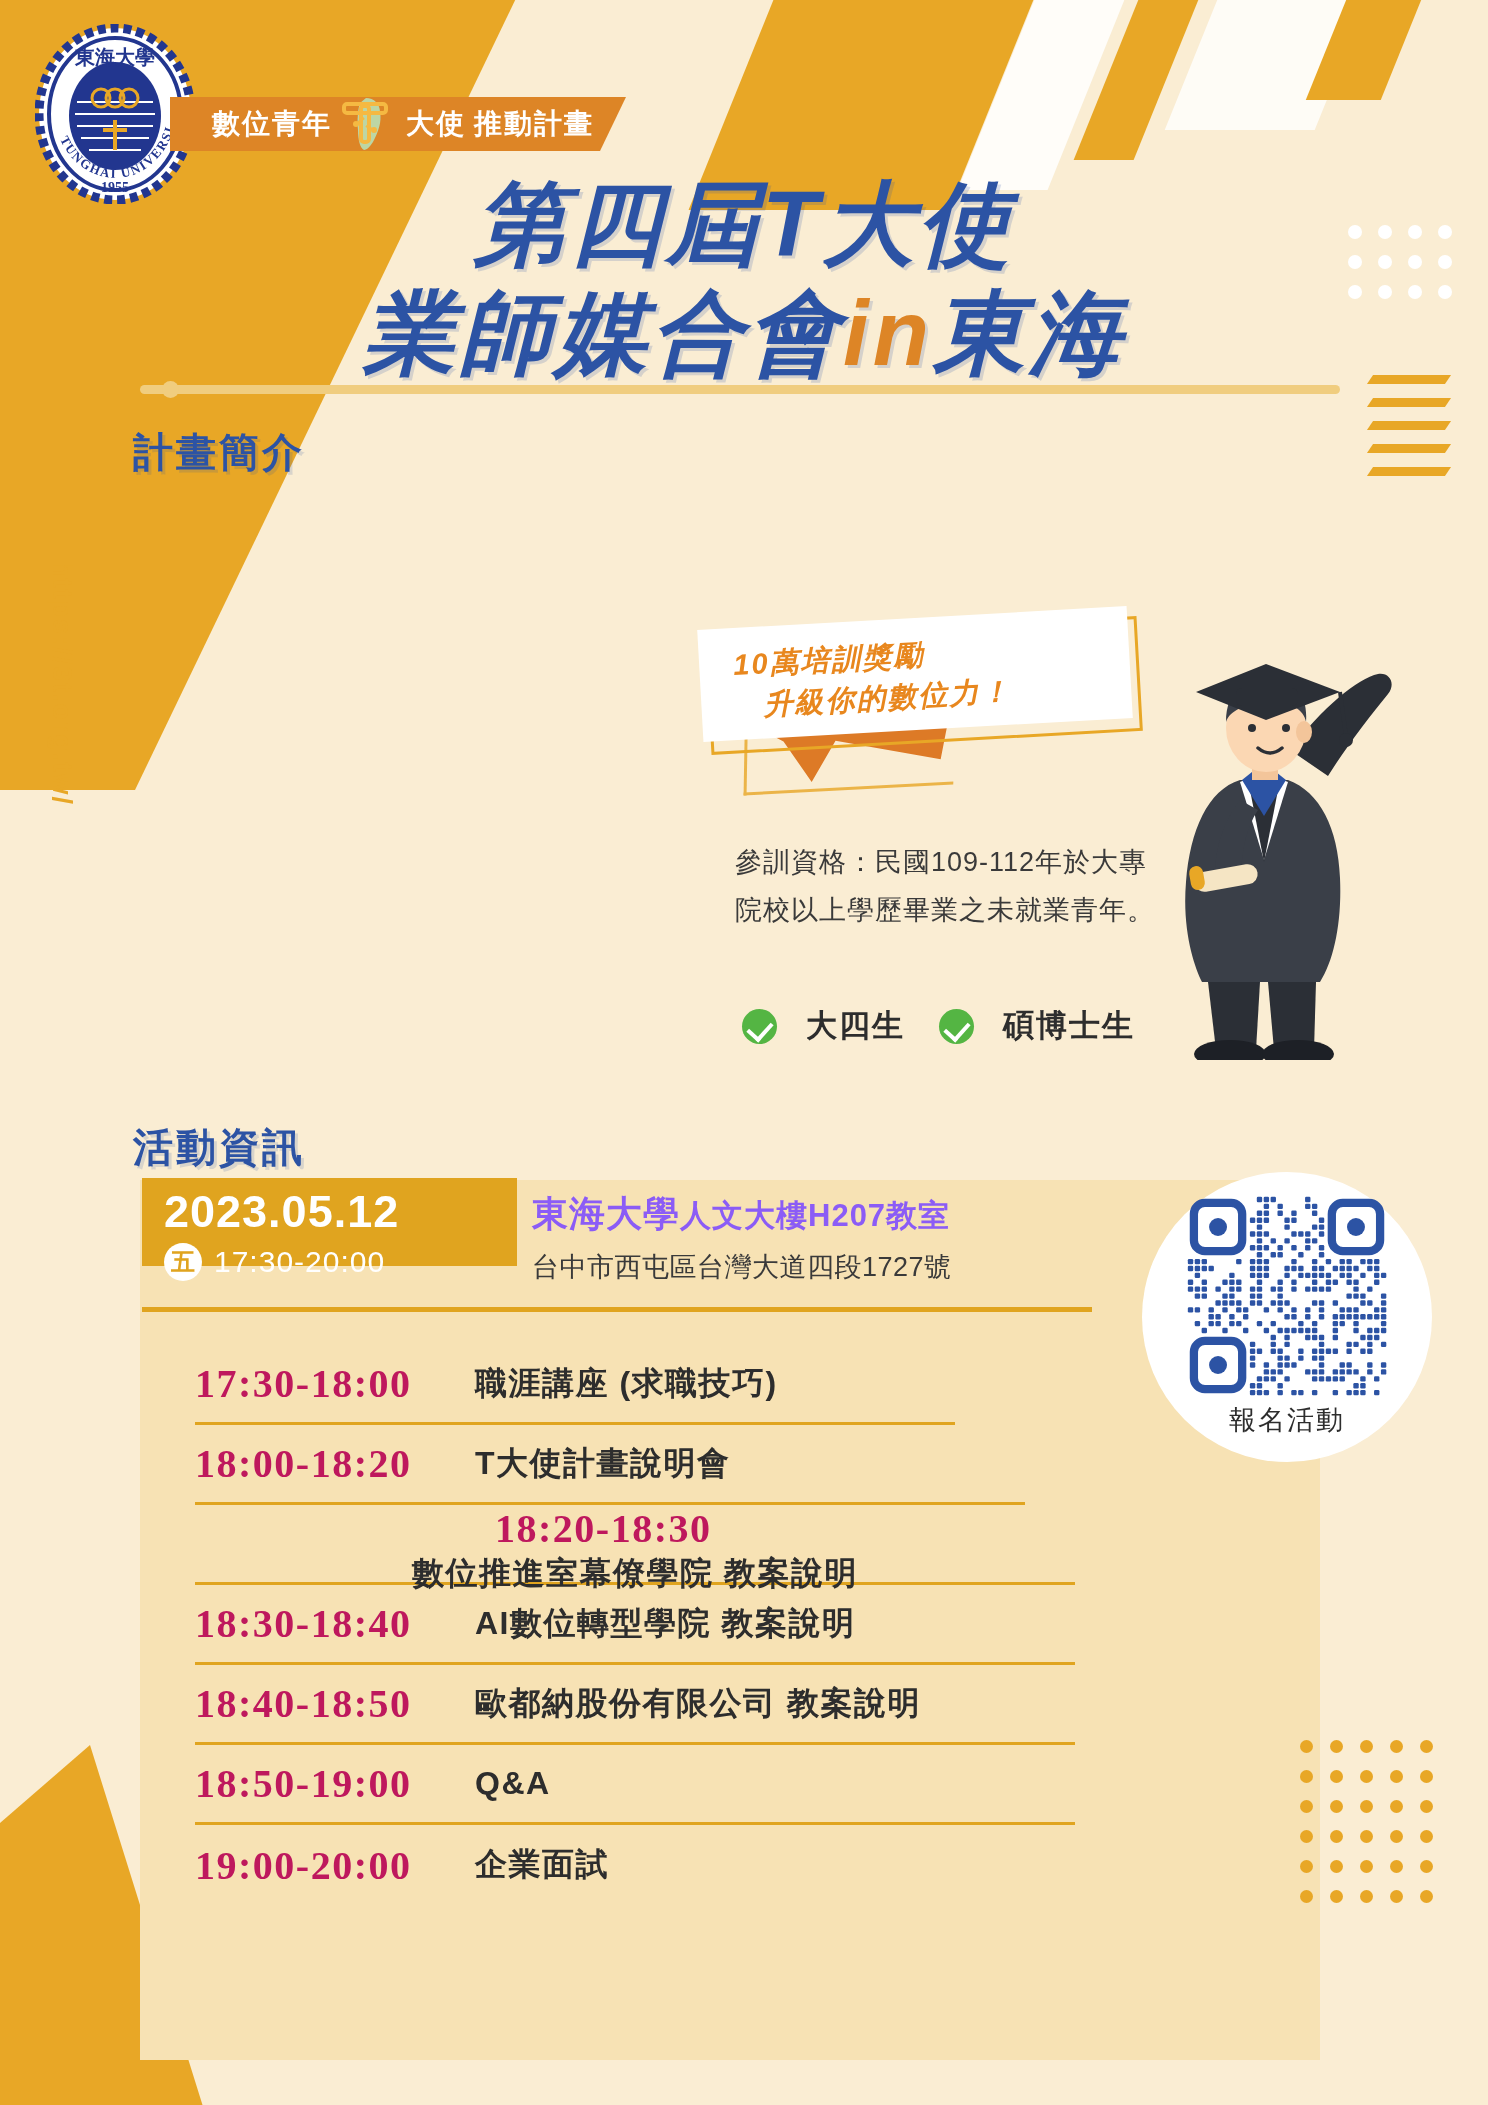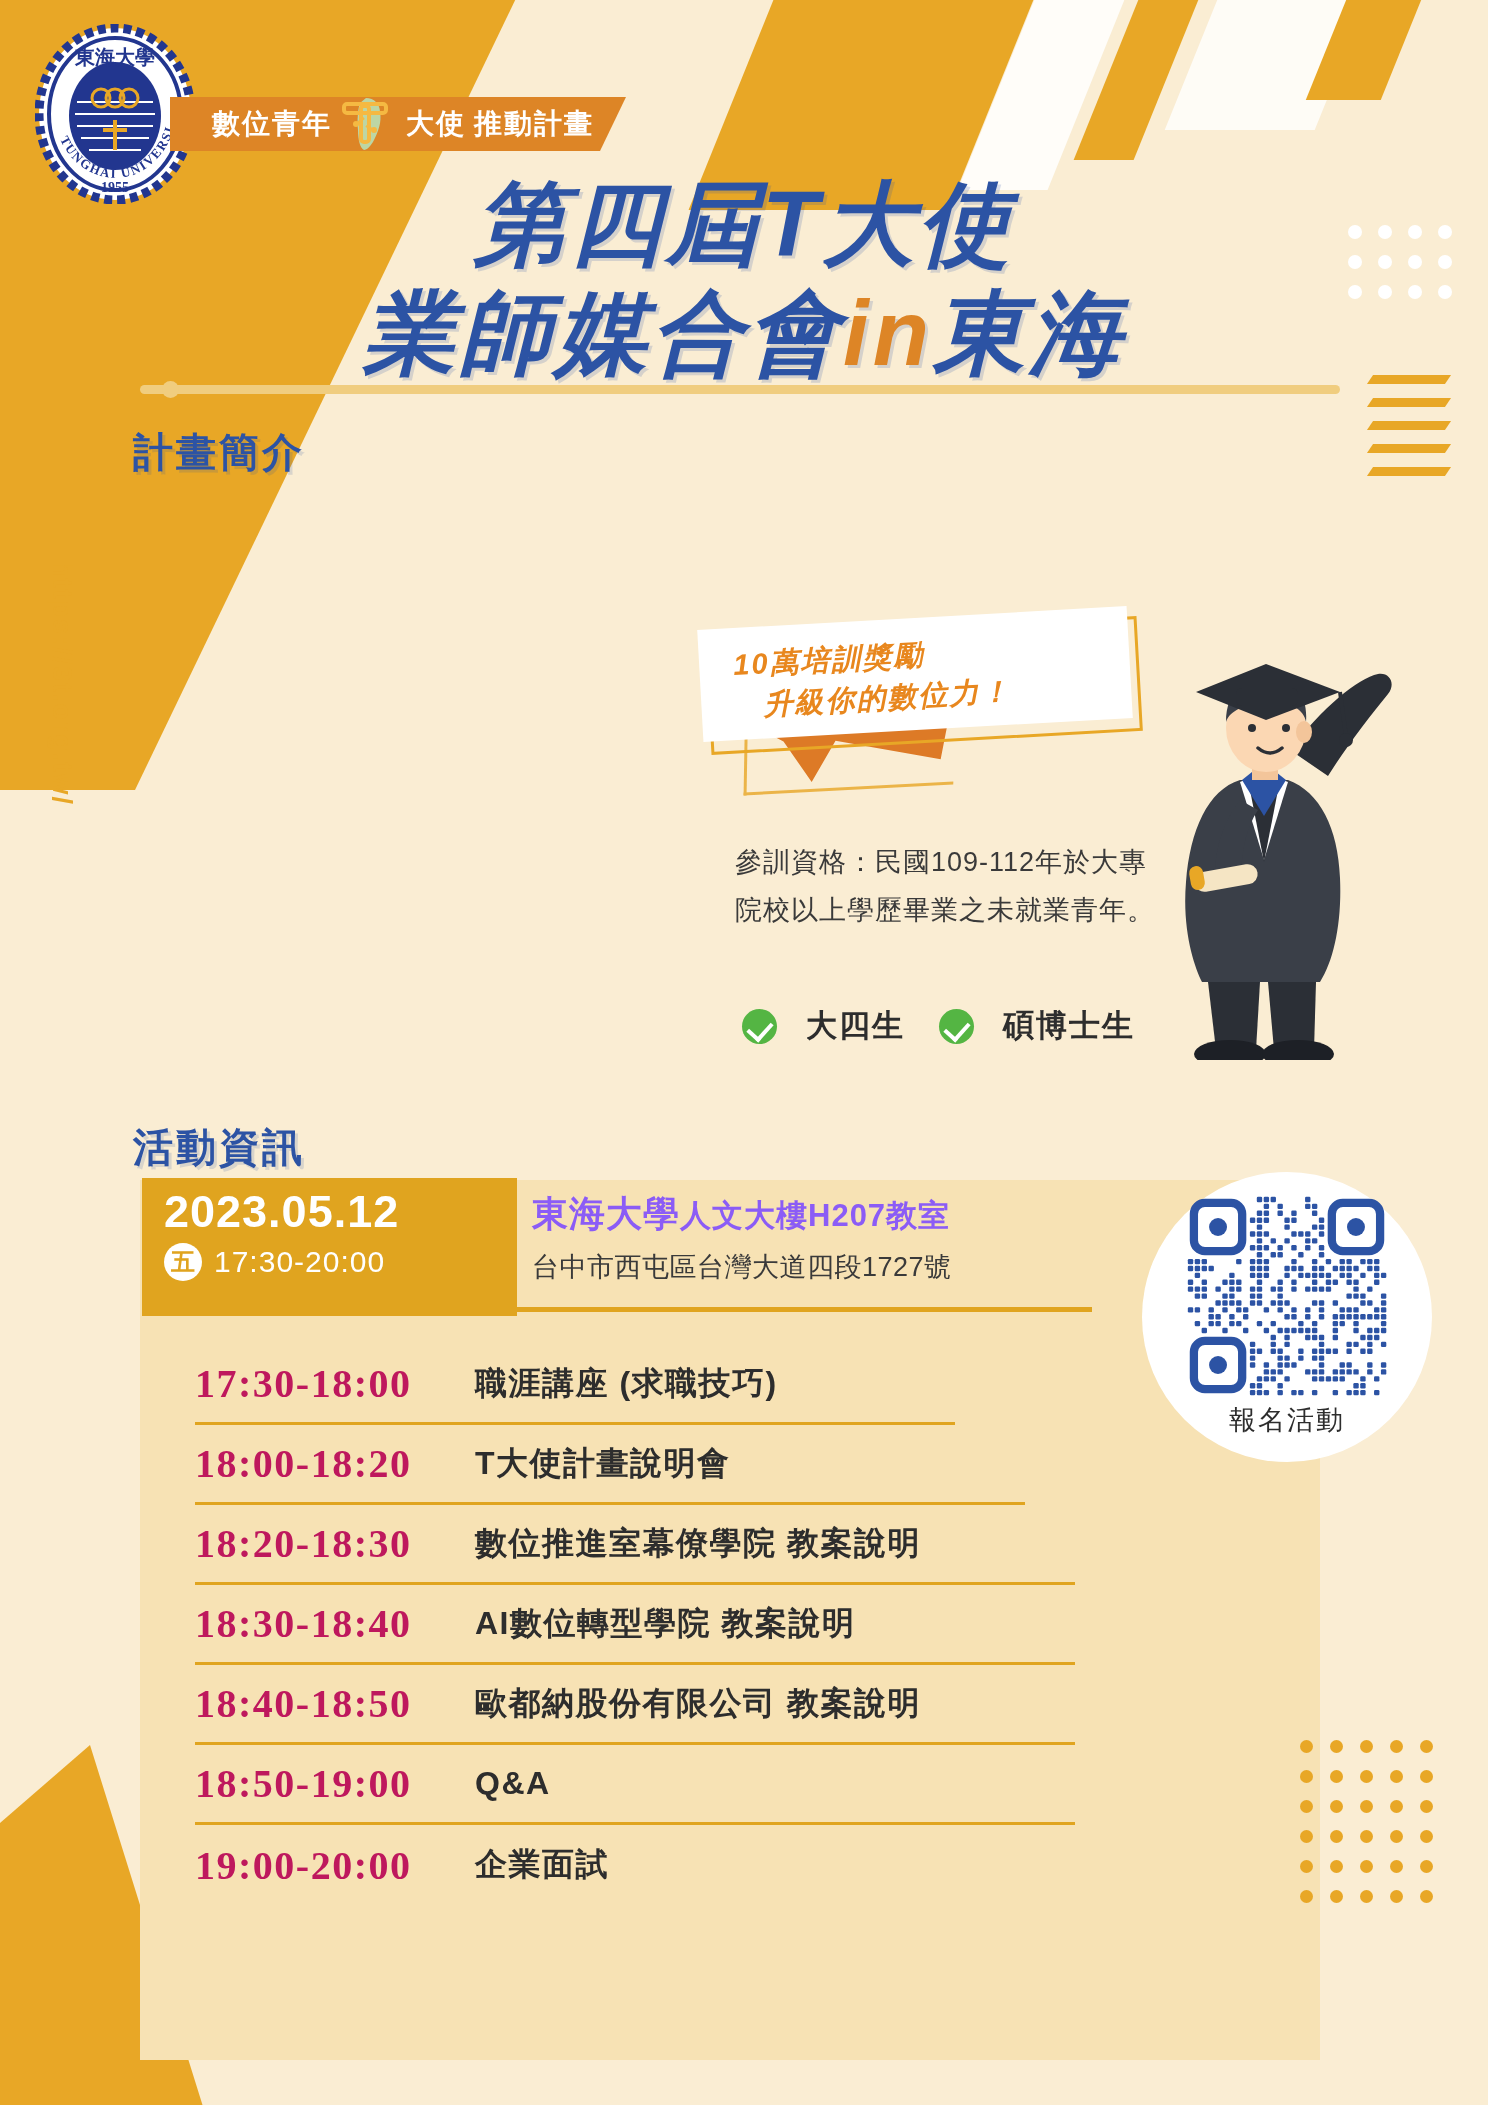--- a/index.html
+++ b/index.html
@@ -221,21 +221,21 @@
     font-size: 31px; font-weight: bold; color: #2d2d2d;
     letter-spacing: 2px;
   }
 
   
   .grad { position: absolute; left: 1090px; top: 630px; width: 330px; height: 430px; }
 
   
   .date-chip {
     position: absolute; left: 142px; top: 1178px;
-    width: 375px; height: 138px;
+    width: 375px; height: 88px;
     background: #e0a41f;
     padding: 10px 0 0 22px;
   }
   .date-big {
     font-size: 45px; font-weight: bold; color: #ffffff;
     letter-spacing: 1px; line-height: 1.08;
   }
   .date-row2 { display: flex; align-items: center; gap: 12px; margin-top: 6px; }
   .day-pill {
     width: 38px; height: 38px; border-radius: 50%;
@@ -295,21 +295,21 @@
     font-size: 40px; font-weight: bold; color: #be185d;
     letter-spacing: 1.5px;
     font-family: Liberation Serif, serif;
   }
   .sched-item {
     font-size: 32px; font-weight: bold; color: #2d2d2d;
     letter-spacing: 1.5px;
   }
   .sched-row.r1 { width: 760px; }
   .sched-row.r2 { width: 830px; }
-  .sched-row.r3 { width: 880px; }
+  .sched-row.r3 { width: 880px; flex-direction: column; }
   .sched-row.r4 { width: 880px; }
   .sched-row.r5 { width: 880px; }
   .sched-row.r6 { width: 880px; }
   .sched-row.r7 { width: 880px; }
 </style>
 </head>
 <body>
 
 <div id="poster">
 

